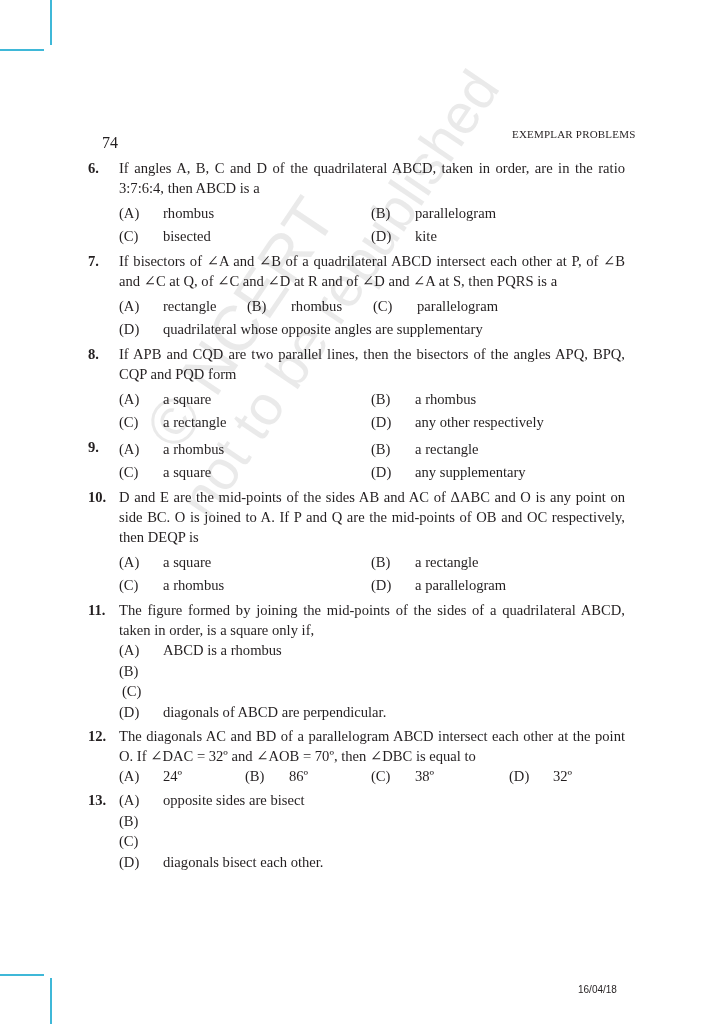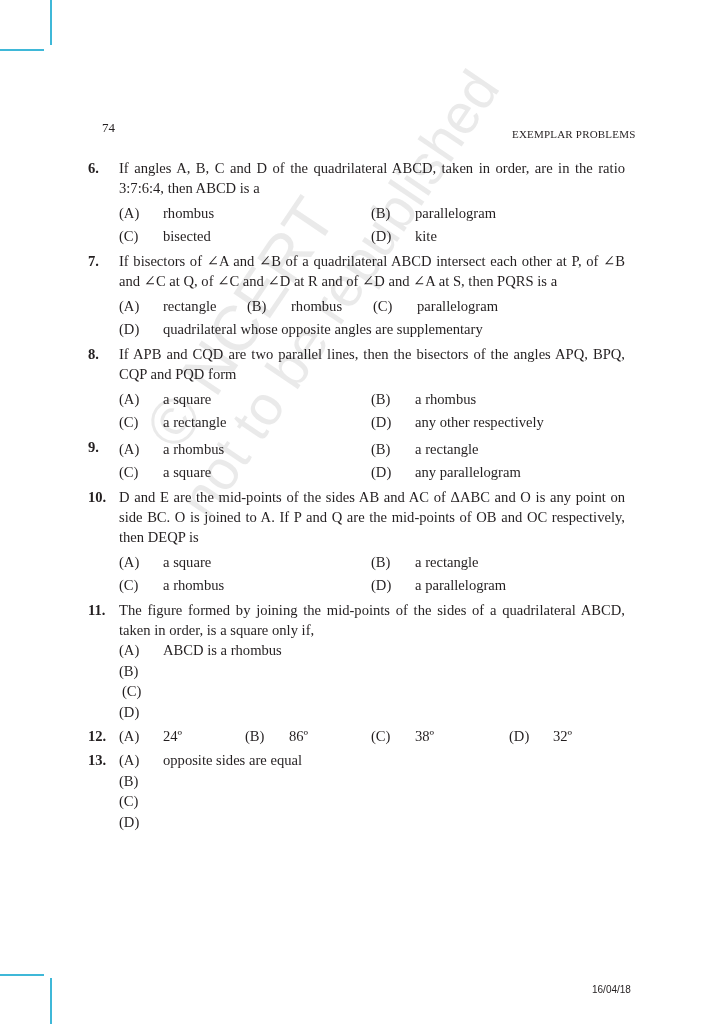--- a/index.html
+++ b/index.html
@@ -1,22 +1,22 @@
 <!DOCTYPE html>
 <html><head>
 <meta charset="utf-8">
 <style>
   html, body { margin: 0; padding: 0; background: #ffffff; }
   body { width: 717px; height: 1024px; position: relative; overflow: hidden;
          font-family: "Liberation Serif", "DejaVu Serif", serif; color: #231f20; }
   .crop { position: absolute; background: #3fb8d8; }
-  .page-num { position: absolute; left: 102px; top: 120px; font-size: 13px; }
+  .page-num { position: absolute; left: 102px; top: 134px; font-size: 16px; }
   .running-head { position: absolute; left: 512px; top: 128px; font-size: 11px; letter-spacing: 0.2px; text-align: right; }
   .date-stamp { position: absolute; left: 578px; top: 984px; font-size: 10px;
-                font-family: "Liberation Sans", "DejaVu Sans", sans-serif; margin-left: 14px; }
+                font-family: "Liberation Sans", "DejaVu Sans", sans-serif; }
   .content { position: absolute; left: 88px; top: 158px; width: 537px; font-size: 14.6px; line-height: 20px; }
   .q { position: relative; padding-left: 31px; margin-bottom: 4px; }
   .q-num { position: absolute; left: 0; top: 0; font-weight: bold; }
   .q-text { text-align: justify; }
   .opts { margin-top: 3px; }
   .opt-row { display: flex; height: 23px; align-items: center; }
   .opt { display: flex; }
   .opt-label { width: 44px; display: inline-block; }
   .cols2 .opt { width: 252px; }
   .cols4 .opt { width: 126px; }
@@ -144,21 +144,21 @@
             <span>a rectangle</span>
           </div>
       </div>
       <div class="opt-row">
         <div class="opt">
             <span class="opt-label">(C)</span>
             <span>a square</span>
           </div>
         <div class="opt">
             <span class="opt-label">(D)</span>
-            <span>any parallelogram</span>
+            <span>any supplementary</span>
           </div>
       </div>
     </div>
   </div>
 
   <div class="q">
     <span class="q-num">10.</span>
     <div class="q-text">D and E are the mid-points of the sides AB and AC of ΔABC and O is any point on side BC. O is joined to A. If P and Q are the mid-points of OB and OC respectively, then DEQP is</div>
     <div class="opts cols2">
       <div class="opt-row">
@@ -200,27 +200,29 @@
           </div>
         </div>
       <div class="opt-row">
           <div class="opt indent1">
             <span class="opt-label" style="width:41px;">(C)</span>
           </div>
         </div>
       <div class="opt-row">
           <div class="opt">
             <span class="opt-label">(D)</span>
+            <span>diagonals of ABCD are perpendicular.</span>
           </div>
         </div>
     </div>
   </div>
 
   <div class="q">
     <span class="q-num">12.</span>
+    <div class="q-text">The diagonals AC and BD of a parallelogram ABCD intersect each other at the point O. If ∠DAC = 32º and ∠AOB = 70º, then ∠DBC is equal to</div>
     <div class="opts cols4" style="margin-top:0;">
       <div class="opt-row" style="height:20px;">
         <div class="opt" style="width:126px;">
             <span class="opt-label">(A)</span>
             <span>24º</span>
           </div>
         <div class="opt" style="width:126px;">
             <span class="opt-label">(B)</span>
             <span>86º</span>
           </div>
@@ -235,36 +237,37 @@
       </div>
     </div>
   </div>
 
   <div class="q">
     <span class="q-num">13.</span>
     <div class="opts list" style="margin-top:0;">
       <div class="opt-row">
           <div class="opt">
             <span class="opt-label">(A)</span>
-            <span>opposite sides are equal</span>
-          </div>
-        </div>
-      <div class="opt-row">
-          <div class="opt">
-            <span class="opt-label">(B)</span>
-          </div>
-        </div>
-      <div class="opt-row">
-          <div class="opt">
-            <span class="opt-label">(C)</span>
-          </div>
-        </div>
-      <div class="opt-row">
-          <div class="opt">
-            <span class="opt-label">(D)</span>
+            <span>opposite sides are bisect</span>
+          </div>
+        </div>
+      <div class="opt-row">
+          <div class="opt">
+            <span class="opt-label">(B)</span>
+          </div>
+        </div>
+      <div class="opt-row">
+          <div class="opt">
+            <span class="opt-label">(C)</span>
+          </div>
+        </div>
+      <div class="opt-row">
+          <div class="opt">
+            <span class="opt-label">(D)</span>
+            <span>diagonals bisect each other.</span>
           </div>
         </div>
     </div>
   </div>
 
 </div>
 
 <div class="date-stamp">16/04/18</div>
 
 </body></html>

